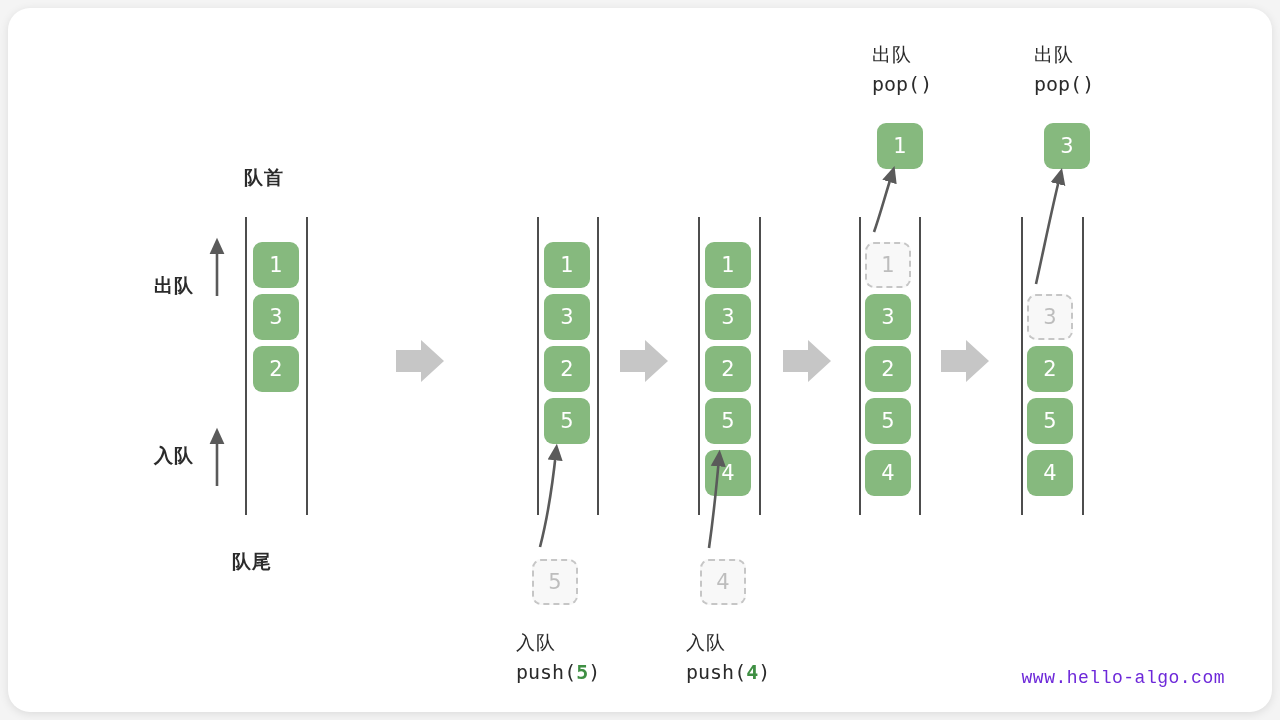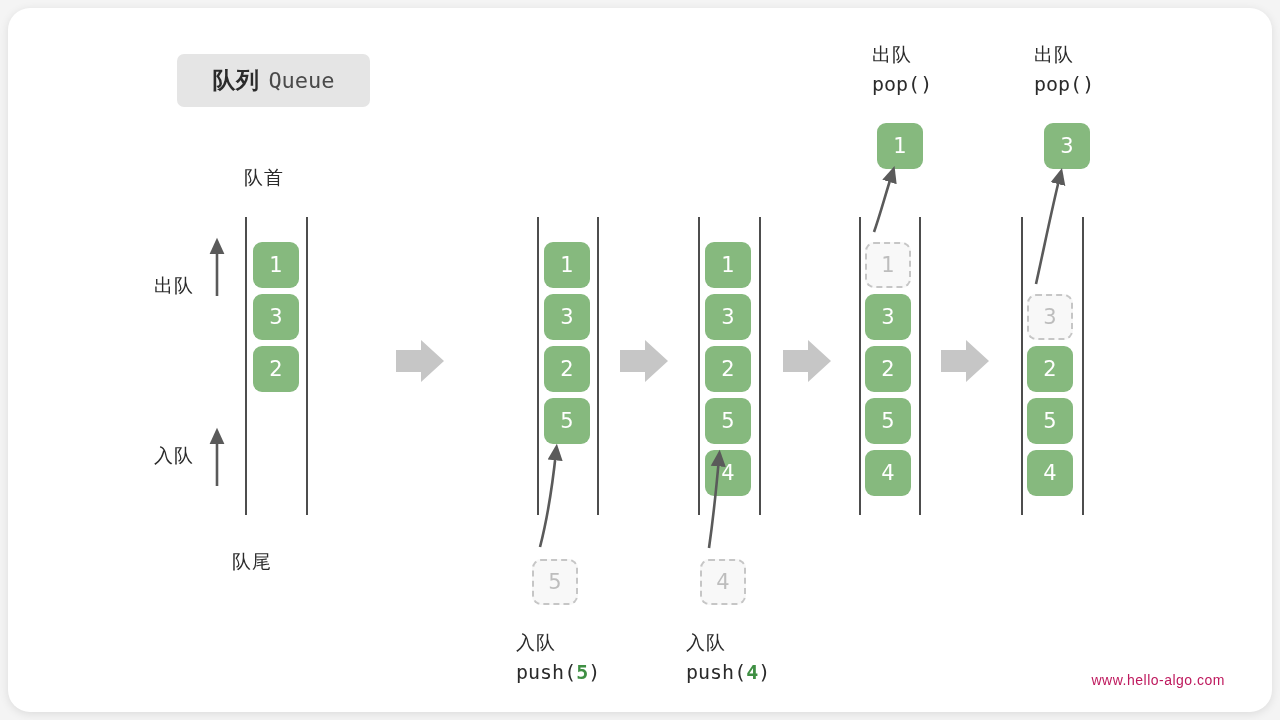--- a/index.html
+++ b/index.html
@@ -49,21 +49,21 @@
   #title-chip .en {
     font-size: 22px;
     color: #4a4a4a;
     font-family: "DejaVu Sans Mono", "Liberation Mono", monospace;
   }
 
   
   .cn-label {
     position: absolute;
     font-size: 19px;
-    font-weight: normal;
+    font-weight: bold;
     color: #2b2b2b;
     white-space: nowrap;
     letter-spacing: 1px;
   }
   .op-label {
     position: absolute;
     white-space: nowrap;
     text-align: left;
     line-height: 1.55;
   }
@@ -117,36 +117,32 @@
     width: 1280px;
     height: 720px;
     pointer-events: none;
   }
 
   
   #watermark {
     position: absolute;
     right: 47px;
     bottom: 24px;
-    font-size: 14px;
-    color: #be185d;
-    font-family: Liberation Sans, sans-serif;
+    font-size: 18px;
+    color: #6d28d9;
+    font-family: Liberation Mono, monospace;
     letter-spacing: 0.5px;
   }
 </style>
 </head>
 <body>
 
 <div id="canvas">
   <div id="card">
 
-    <div id="title-chip">
-      <span class="cn">队列</span>
-      <span class="en">Queue</span>
-    </div>
 
     <div class="cn-label" style="left:236px; top:157px;">队首</div>
     <div class="cn-label" style="left:224px; top:541px;">队尾</div>
 
     <div class="cn-label" style="left:146px; top:265px;">出队</div>
     <div class="cn-label" style="left:146px; top:435px;">入队</div>
 
     <div class="rail" style="left:237px; top:209px; height:298px;"></div>
     <div class="rail" style="left:298px; top:209px; height:298px;"></div>
 

